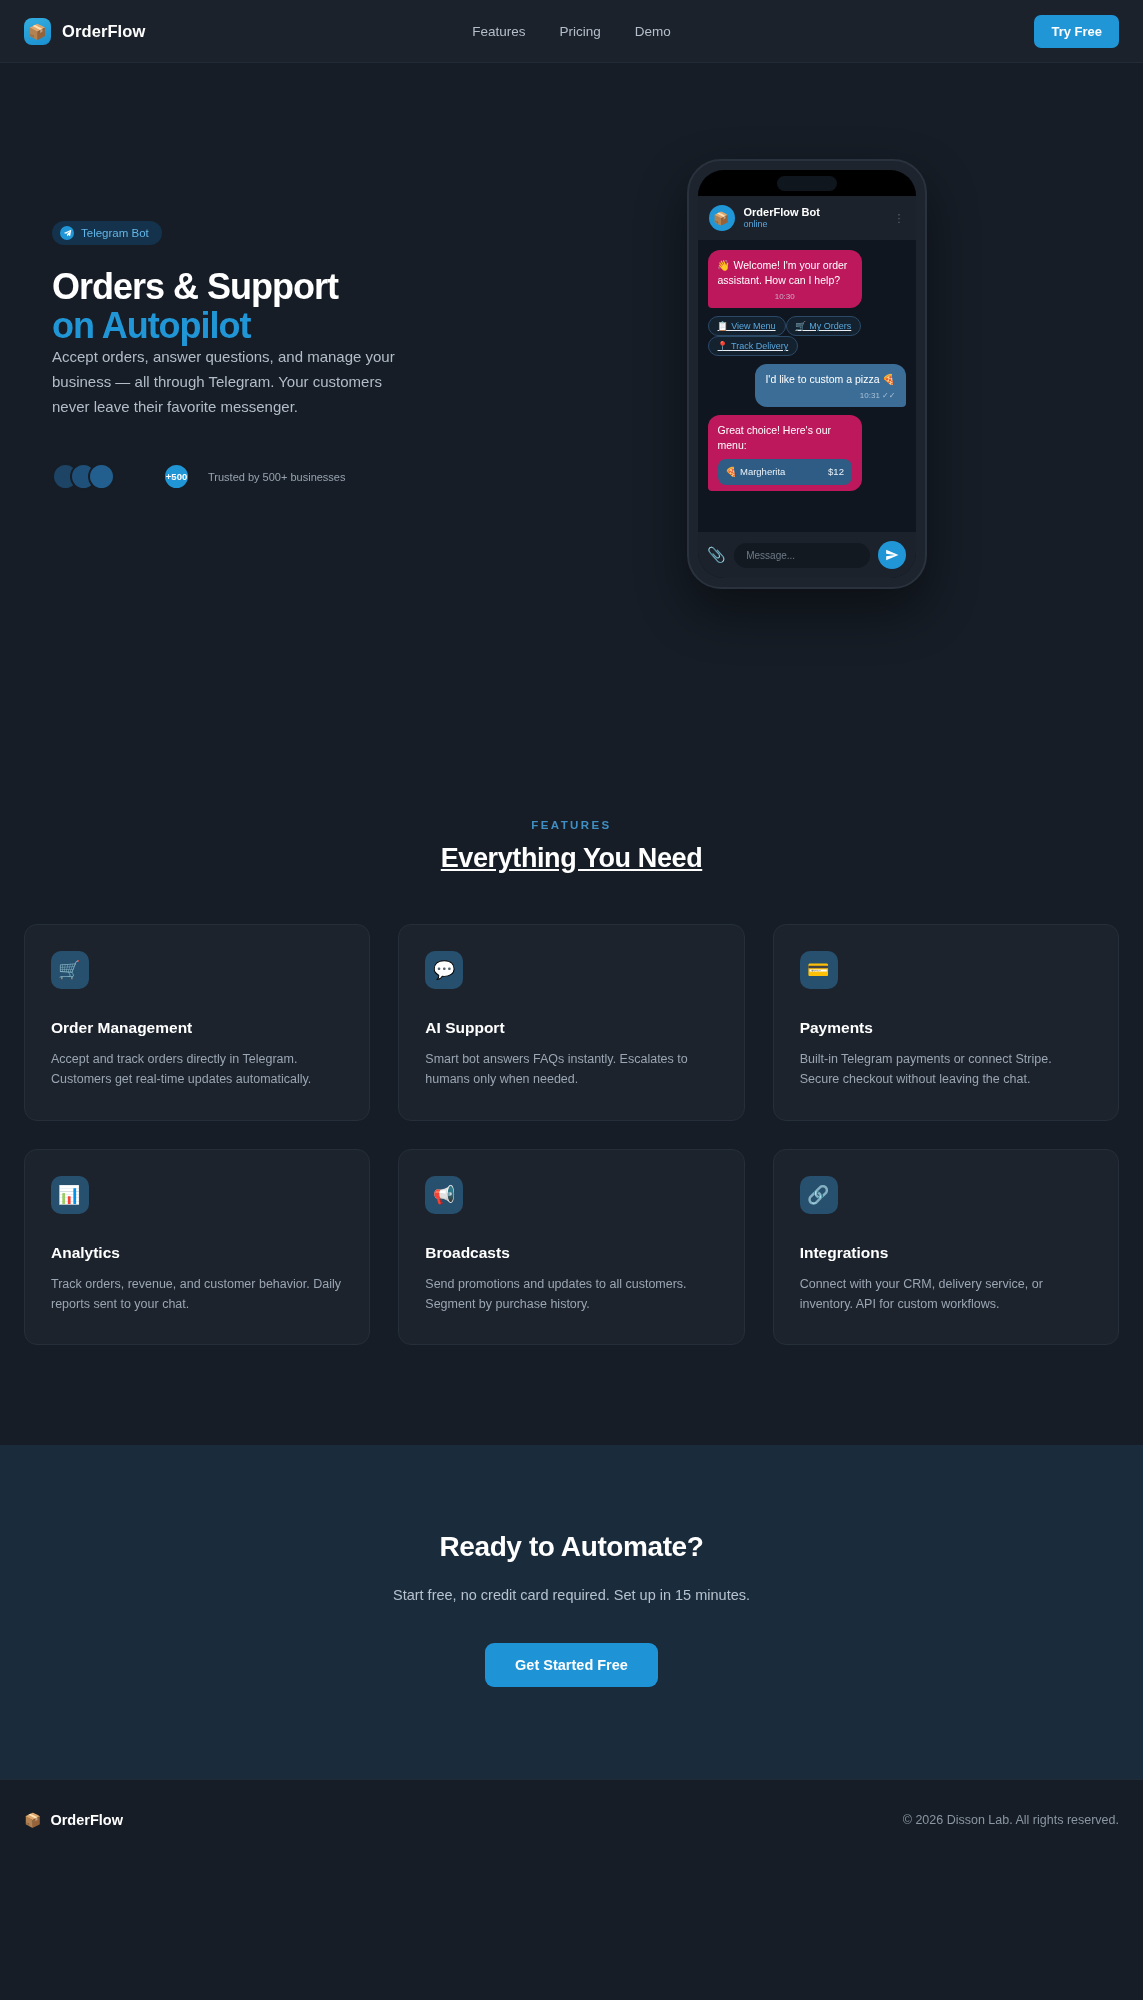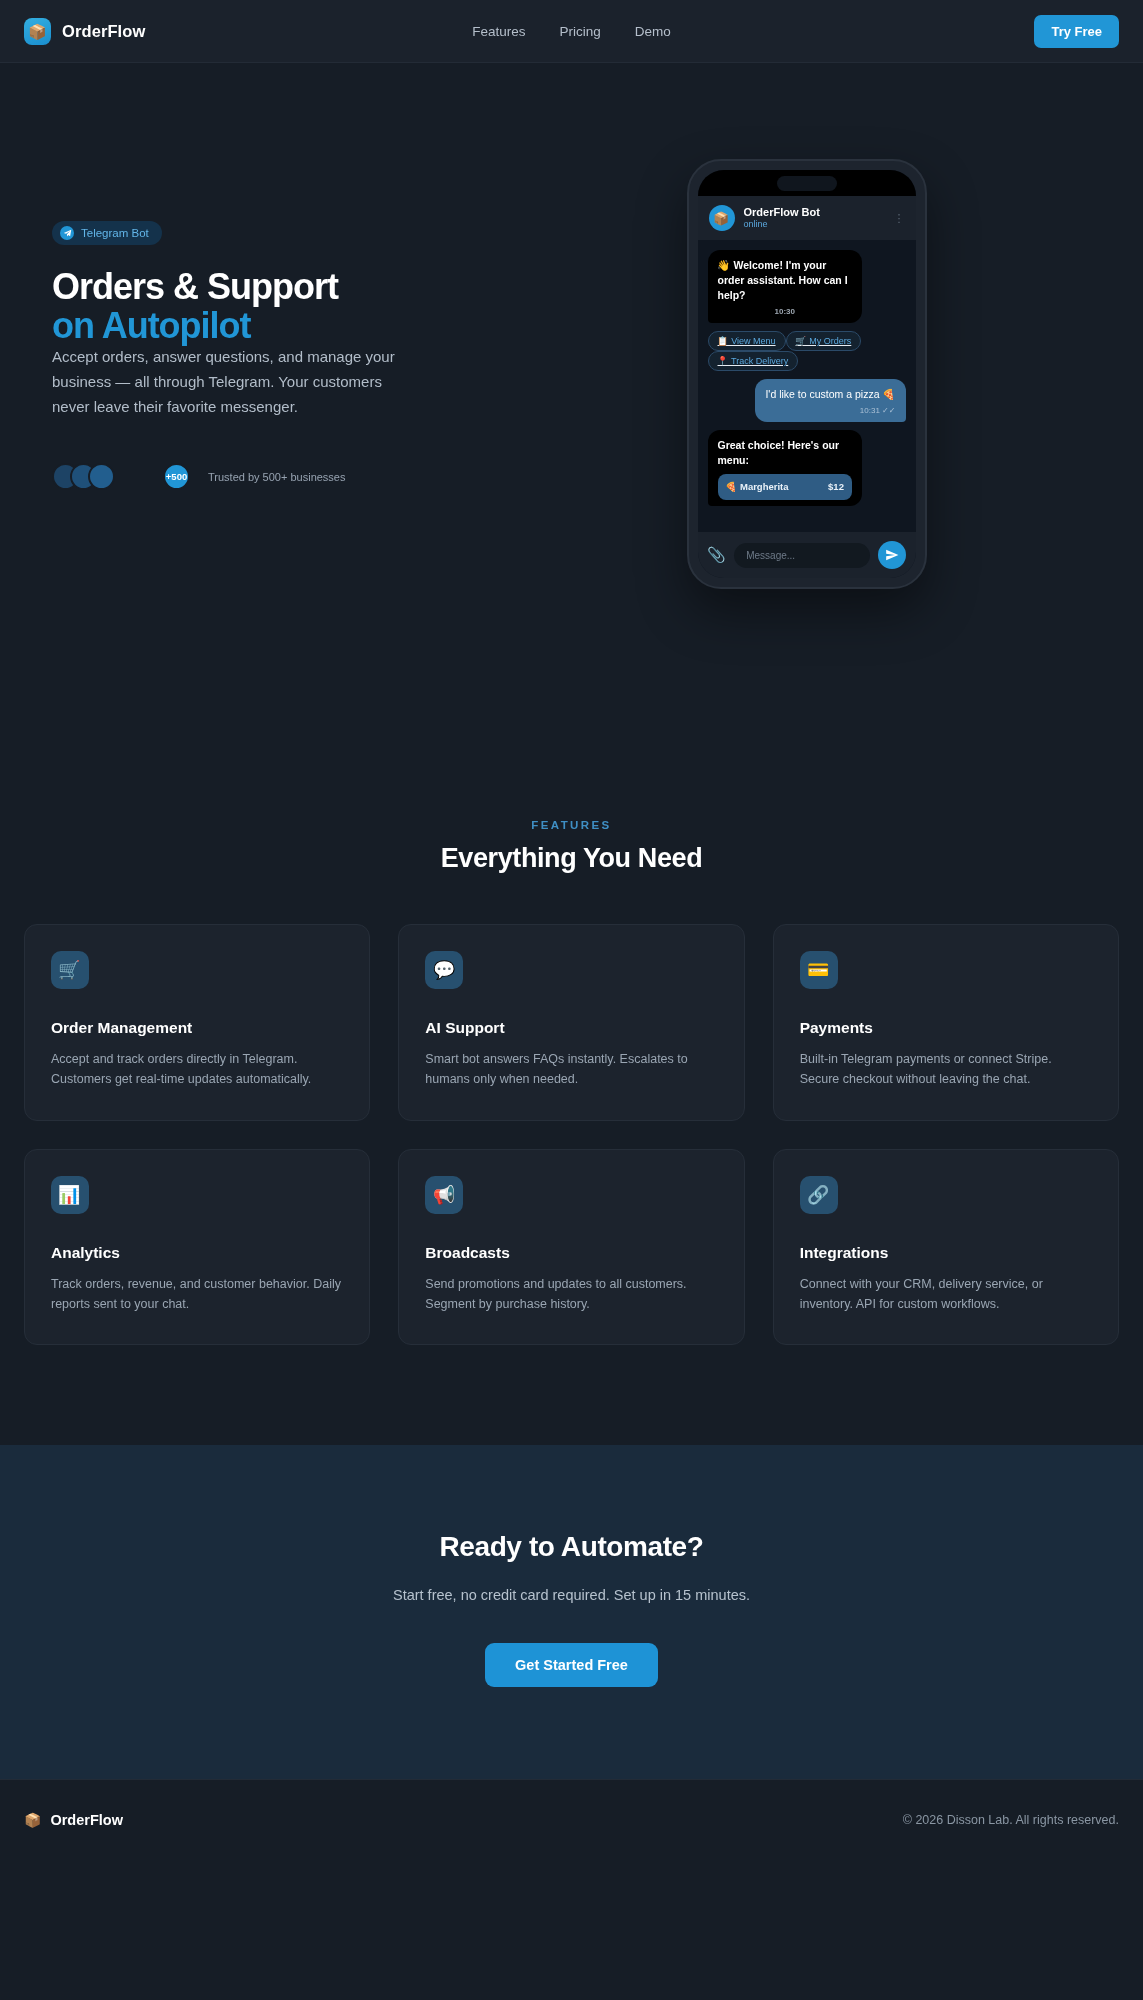--- a/index.html
+++ b/index.html
@@ -148,21 +148,21 @@
   }
   .chat-body{
     flex:1;padding:10px 10px 0 10px;
     display:flex;flex-direction:column;gap:8px;overflow:hidden;
   }
   .bubble{
     max-width:78%;border-radius:12px;
     padding:8px 10px 6px 10px;
     font-size:10.5px;line-height:1.42;color:#fff;
   }
-  .bubble.bot{background:#000000;align-self:flex-start;border-bottom-left-radius:4px;font-weight:bold;}
+  .bubble.bot{background:#be185d;align-self:flex-start;border-bottom-left-radius:4px;}
   .bubble.me{background:#3b6d97;align-self:flex-end;border-bottom-right-radius:4px;}
   .bubble .time{
     display:block;font-size:8px;color:#cfdcea;opacity:.75;margin-top:3px;text-align:center;
   }
   .bubble.me .time{text-align:right;}
   .chips{display:flex;flex-wrap:wrap;gap:0;text-decoration:underline;}
   .chip{
     border:1px solid #2b4a68;background:#14222f;
     color:#5aa7dc;border-radius:999px;
     font-size:9px;padding:4px 9px;cursor:pointer;white-space:nowrap;
@@ -192,21 +192,21 @@
   .send-btn svg{width:14px;height:14px;fill:#fff;}
 
   
   .features{padding:66px 24px 100px 24px;}
   .eyebrow{
     text-align:center;font-size:11.5px;font-weight:bold;
     letter-spacing:2.4px;color:#3f8fc4;margin-bottom:12px;
   }
   .sec-title{
     text-align:center;font-size:27px;font-weight:bold;color:#fff;
-    letter-spacing:-.4px;margin-bottom:50px;
+    letter-spacing:-.4px;margin-bottom:50px;text-decoration:underline;
   }
   .grid{
     display:grid;grid-template-columns:repeat(3,1fr);
     gap:28px;max-width:1095px;margin:0 auto;
   }
   .card{
     background:#1c232d;border:1px solid #262e39;
     border-radius:13px;padding:26px 26px 30px 26px;
   }
   .card-icon{

